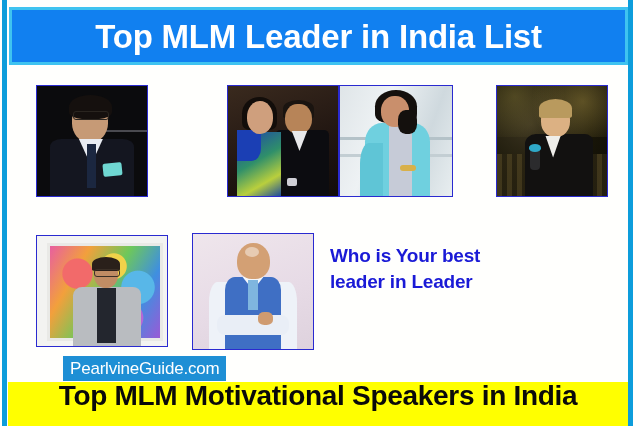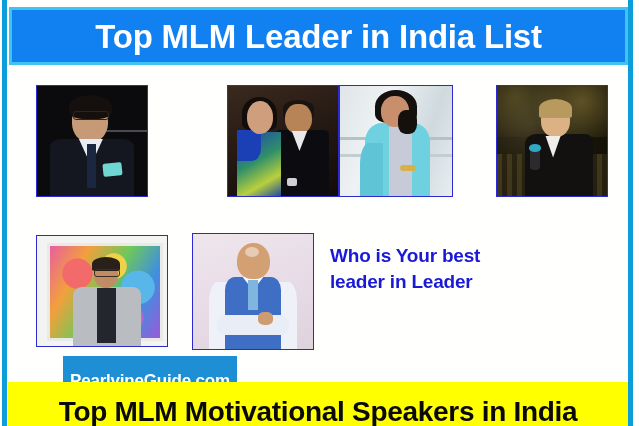--- a/index.html
+++ b/index.html
@@ -52,21 +52,21 @@
 
   
   #bottom-banner {
     position: absolute;
     left: 8px;
     top: 382px;
     width: 620px;
     height: 44px;
     background: #ffff00;
     display: flex;
-    align-items: flex-end;
+    align-items: flex-start;
     justify-content: center;
   }
   #bottom-banner .txt {
     color: #0a0a0a;
     font-size: 28px;
     font-weight: bold;
     letter-spacing: -0.3px;
     white-space: nowrap;
     line-height: 1;
   }
@@ -218,25 +218,25 @@
     line-height: 1.35;
     letter-spacing: -0.2px;
   }
   #question .line { display: block; }
 
   
   #watermark {
     position: absolute;
     left: 63px;
     top: 356px;
-    padding: 14px 7px;
+    padding: 2px 7px;
     background: #1e8fd5;
     color: #ffffff;
     font-size: 17px;
-    font-weight: bold;
+    font-weight: normal;
     letter-spacing: -0.2px;
     line-height: 1.25;
   }
 </style>
 </head>
 <body>
 
 <div id="poster">
 
   <div class="rail left"></div>

